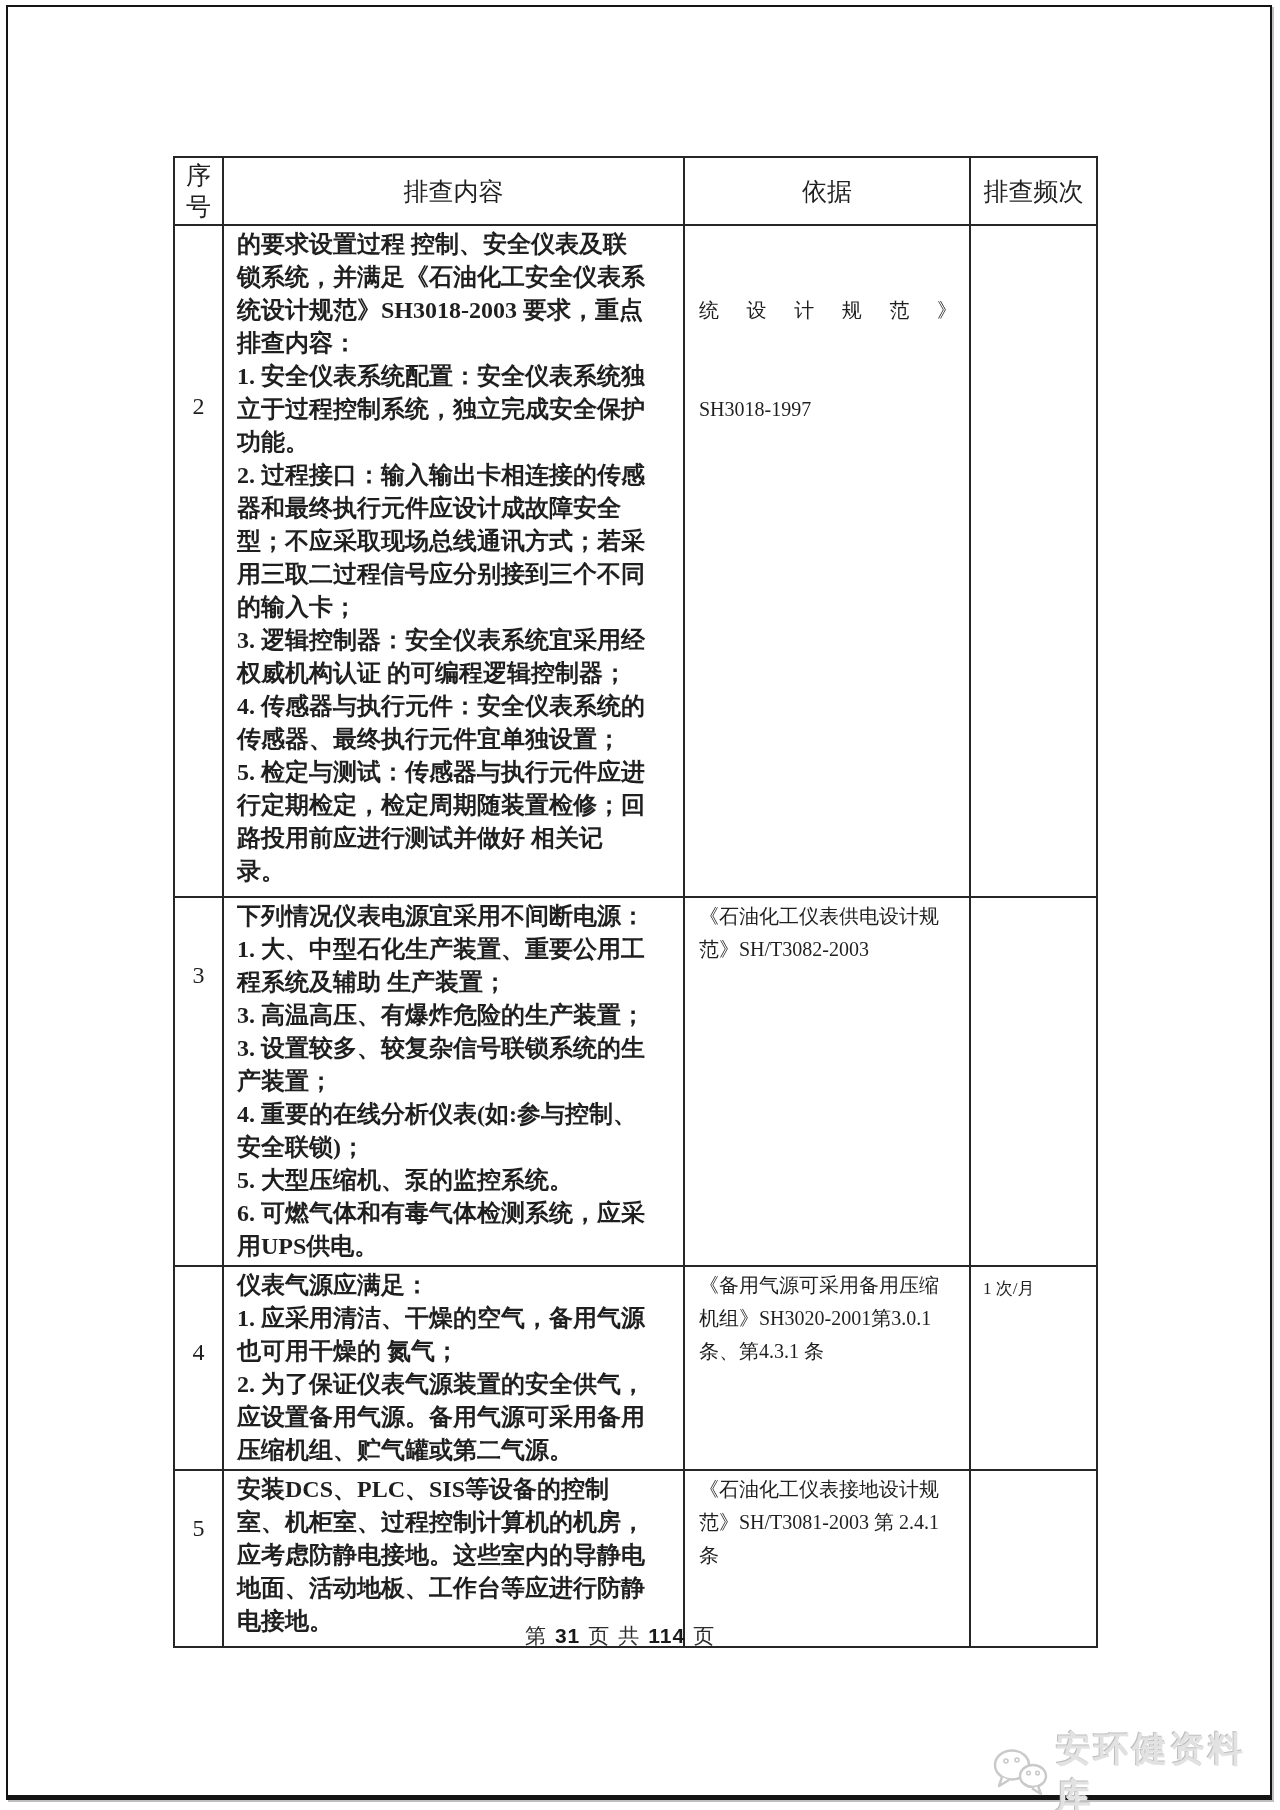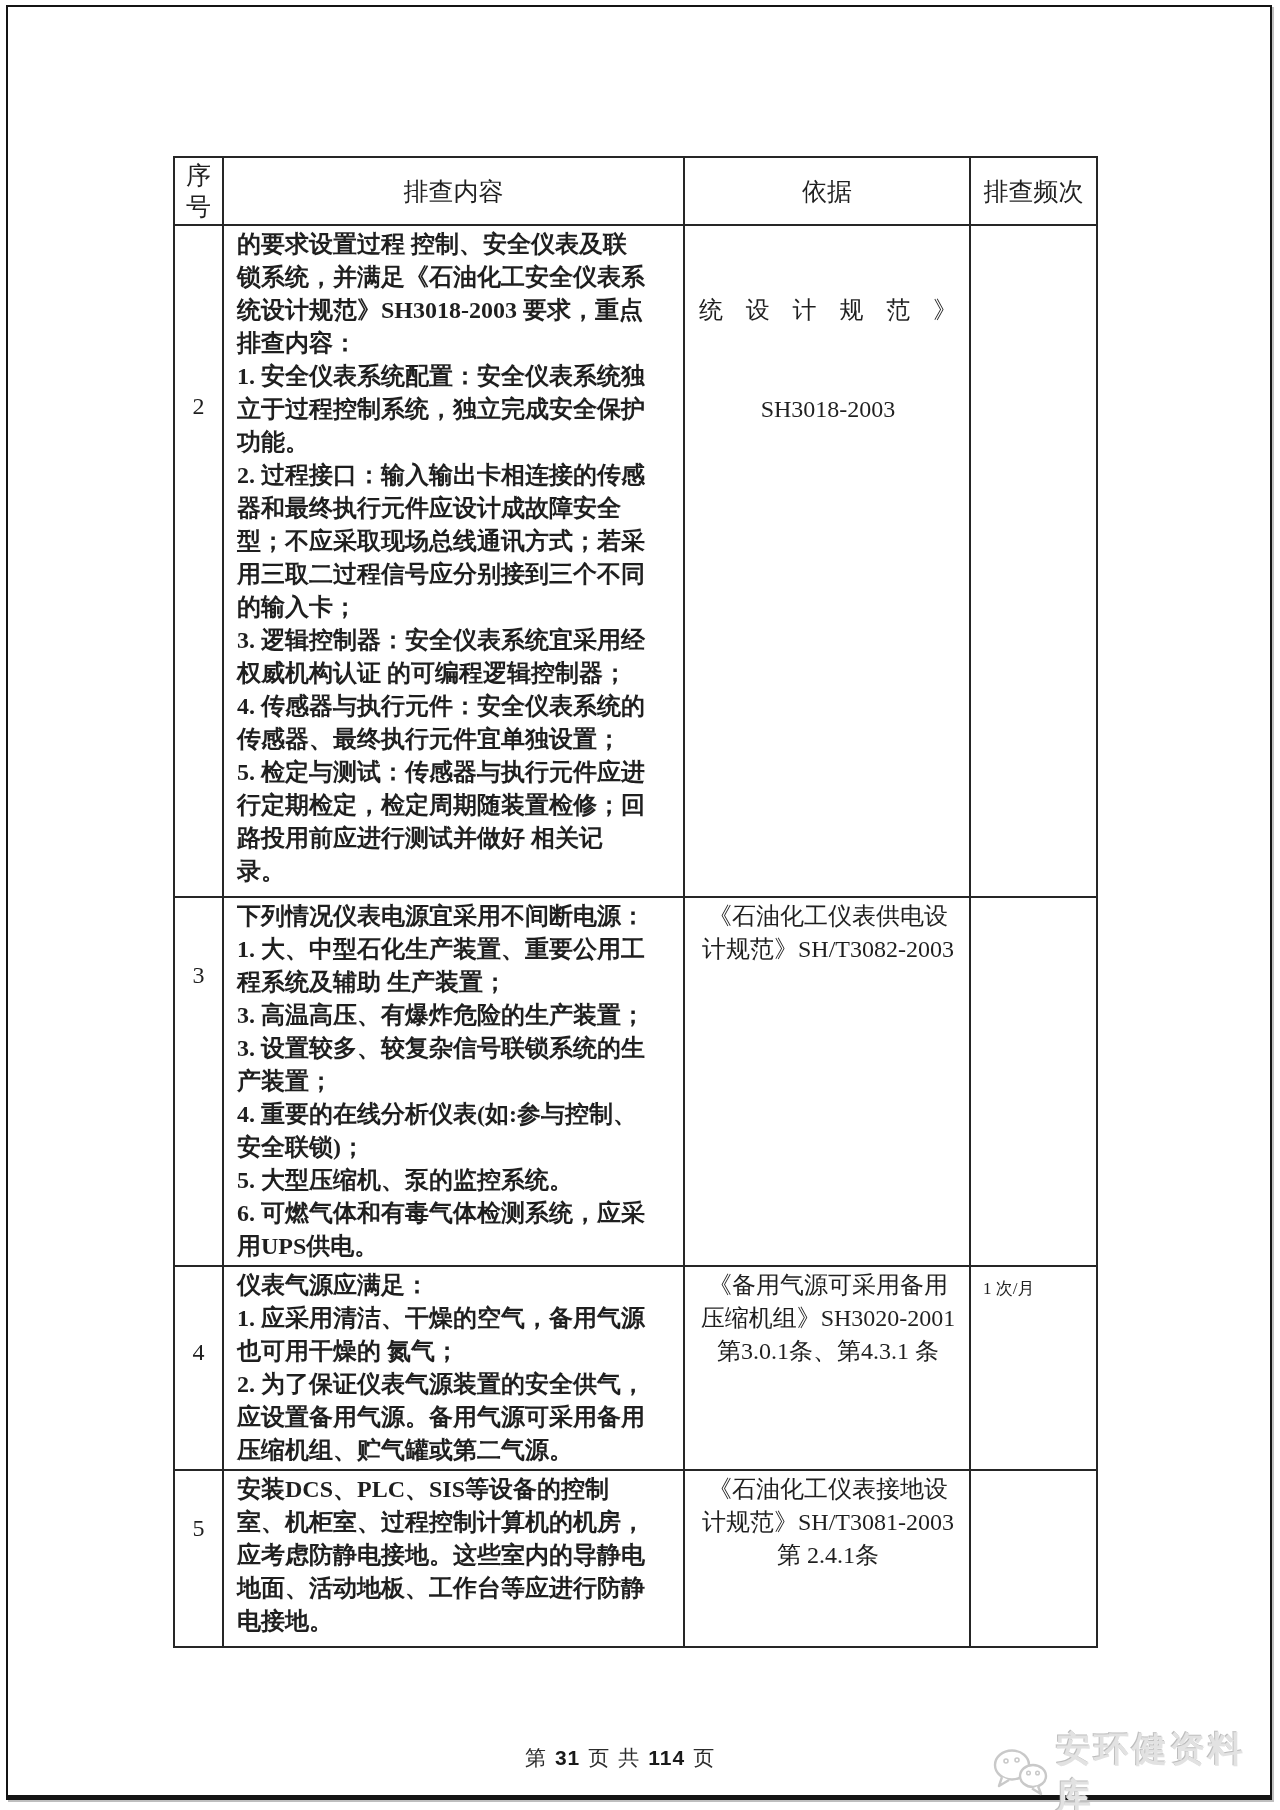--- a/index.html
+++ b/index.html
@@ -39,34 +39,33 @@
   tr.r3 td.num{padding-top:62px;}
   tr.r4 td.num{padding-top:70px;}
   tr.r5 td.num{padding-top:42px;}
   td.content{
     padding:2px 37px 2px 13px;
     font-size:24px;line-height:33px;
   }
   td.content p{margin:0;font-weight:bold;}
   td.basis{
     padding:2px 12px 2px 14px;
-    font-size:24px;line-height:33px;
+    font-size:20px;line-height:33px;
     white-space:pre-wrap;
-    text-align:center;
   }
   td.basis .justified-line{
     text-align-last:justify;
     text-justify:inter-character;
   }
   td.freq{
     padding:5px 6px 2px 12px;
     font-size:17px;line-height:33px;
   }
   .page-footer{
-    position:absolute;left:0;top:1744px;width:1240px;
+    position:absolute;left:0;top:1622px;width:1240px;
     text-align:center;font-size:21px;color:#2c2c2c;letter-spacing:1px;
   }
   .page-footer .word{margin:0 4px;}
   .page-footer .pagenum{
     font-family:"Liberation Sans","DejaVu Sans",sans-serif;
     font-weight:bold;font-size:21px;margin:0 4px;color:#1a1a1a;
   }
   .watermark{
     position:absolute;left:988px;top:1726px;
     display:flex;align-items:center;gap:6px;
@@ -103,21 +102,21 @@
     <td class="content">
       <p>的要求设置过程 控制、安全仪表及联锁系统，并满足《石油化工安全仪表系统设计规范》SH3018-2003 要求，重点排查内容：</p>
       <p>1. 安全仪表系统配置：安全仪表系统独立于过程控制系统，独立完成安全保护功能。</p>
       <p>2. 过程接口：输入输出卡相连接的传感器和最终执行元件应设计成故障安全型；不应采取现场总线通讯方式；若采用三取二过程信号应分别接到三个不同的输入卡；</p>
       <p>3. 逻辑控制器：安全仪表系统宜采用经权威机构认证 的可编程逻辑控制器；</p>
       <p>4. 传感器与执行元件：安全仪表系统的传感器、最终执行元件宜单独设置；</p>
       <p>5. 检定与测试：传感器与执行元件应进行定期检定，检定周期随装置检修；回路投用前应进行测试并做好 相关记录。</p>
     </td>
     <td class="basis">
       <div class="justified-line">统设计规范》</div>
-      <div>SH3018-2003</div>
+      <div>SH3018-1997</div>
     </td>
     <td class="freq"></td>
   </tr>
 
   <tr class="r3">
     <td class="num">3</td>
     <td class="content">
       <p>下列情况仪表电源宜采用不间断电源：</p>
       <p>1. 大、中型石化生产装置、重要公用工程系统及辅助 生产装置；</p>
       <p>3. 高温高压、有爆炸危险的生产装置；</p>

